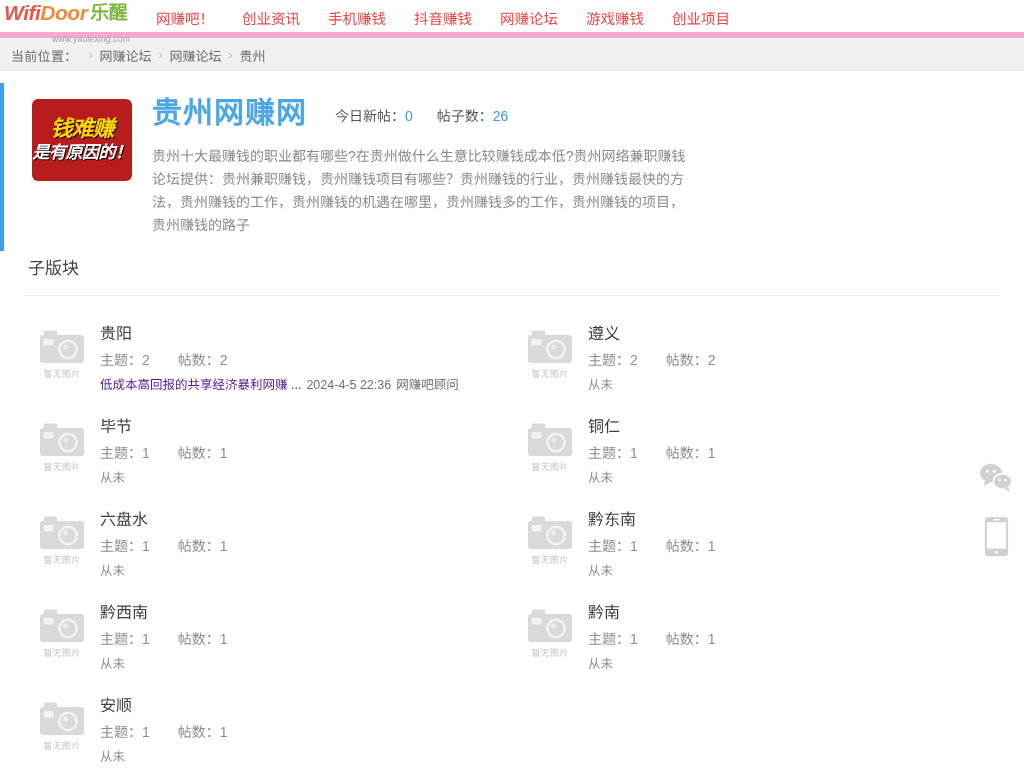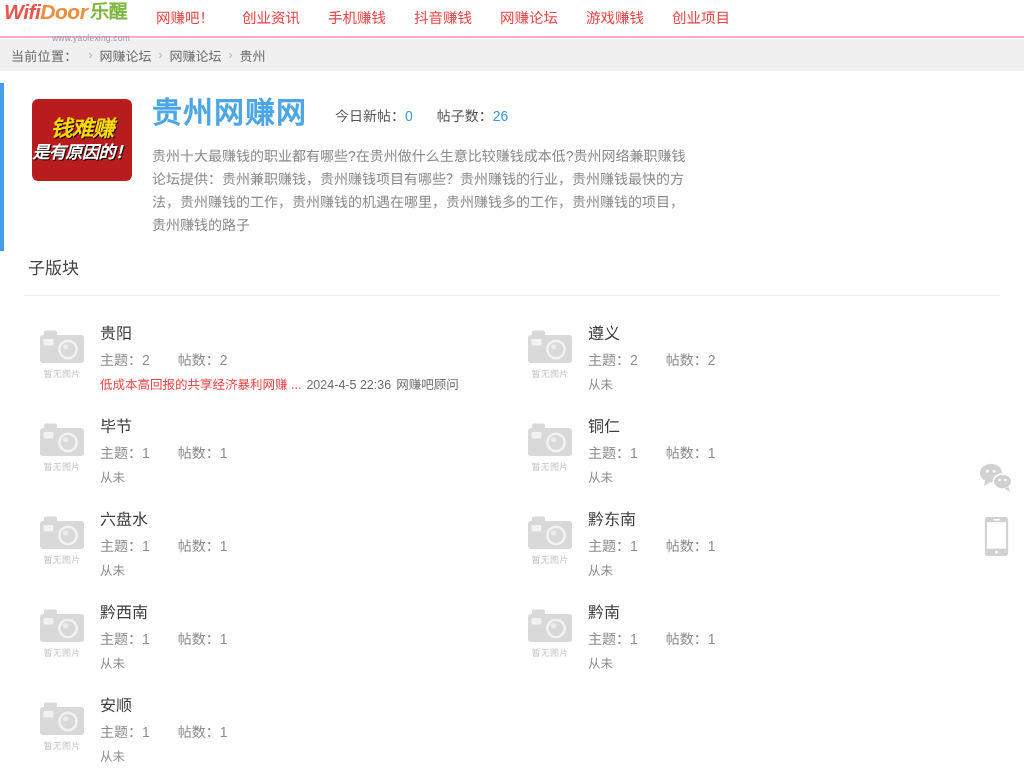--- a/index.html
+++ b/index.html
@@ -10,23 +10,23 @@
     font-family: "Liberation Sans", "DejaVu Sans", sans-serif;
     color: #333;
     overflow: hidden;
   }
 
   
   .header {
     position: relative;
     height: 38px;
     background: #ffffff;
-    border-bottom: 2px solid #f9a8d4;
-    display: flex;
-    align-items: center;
+    border-bottom: 6px solid #f9a8d4;
+    display: flex;
+    align-items: flex-start;
   }
   .logo {
     width: 136px;
     height: 38px;
     position: relative;
     flex: 0 0 136px;
     padding-left: 4px;
     padding-top: 1px;
   }
   .logo-main {
@@ -224,21 +224,21 @@
   }
   .cell-last {
     font-size: 12.5px;
     line-height: 22px;
     margin-top: 3px;
     color: #8d8d8d;
     white-space: nowrap;
     overflow: hidden;
   }
   .last-link {
-    color: #ef4444;
+    color: #4c1d95;
     text-decoration: none;
     cursor: pointer;
   }
   .last-time { color: #6e6e6e; margin-left: 5px; }
   .last-author { color: #6e6e6e; margin-left: 5px; }
   .never { color: #8d8d8d; }
 
   
   .side-widgets {
     position: absolute;

